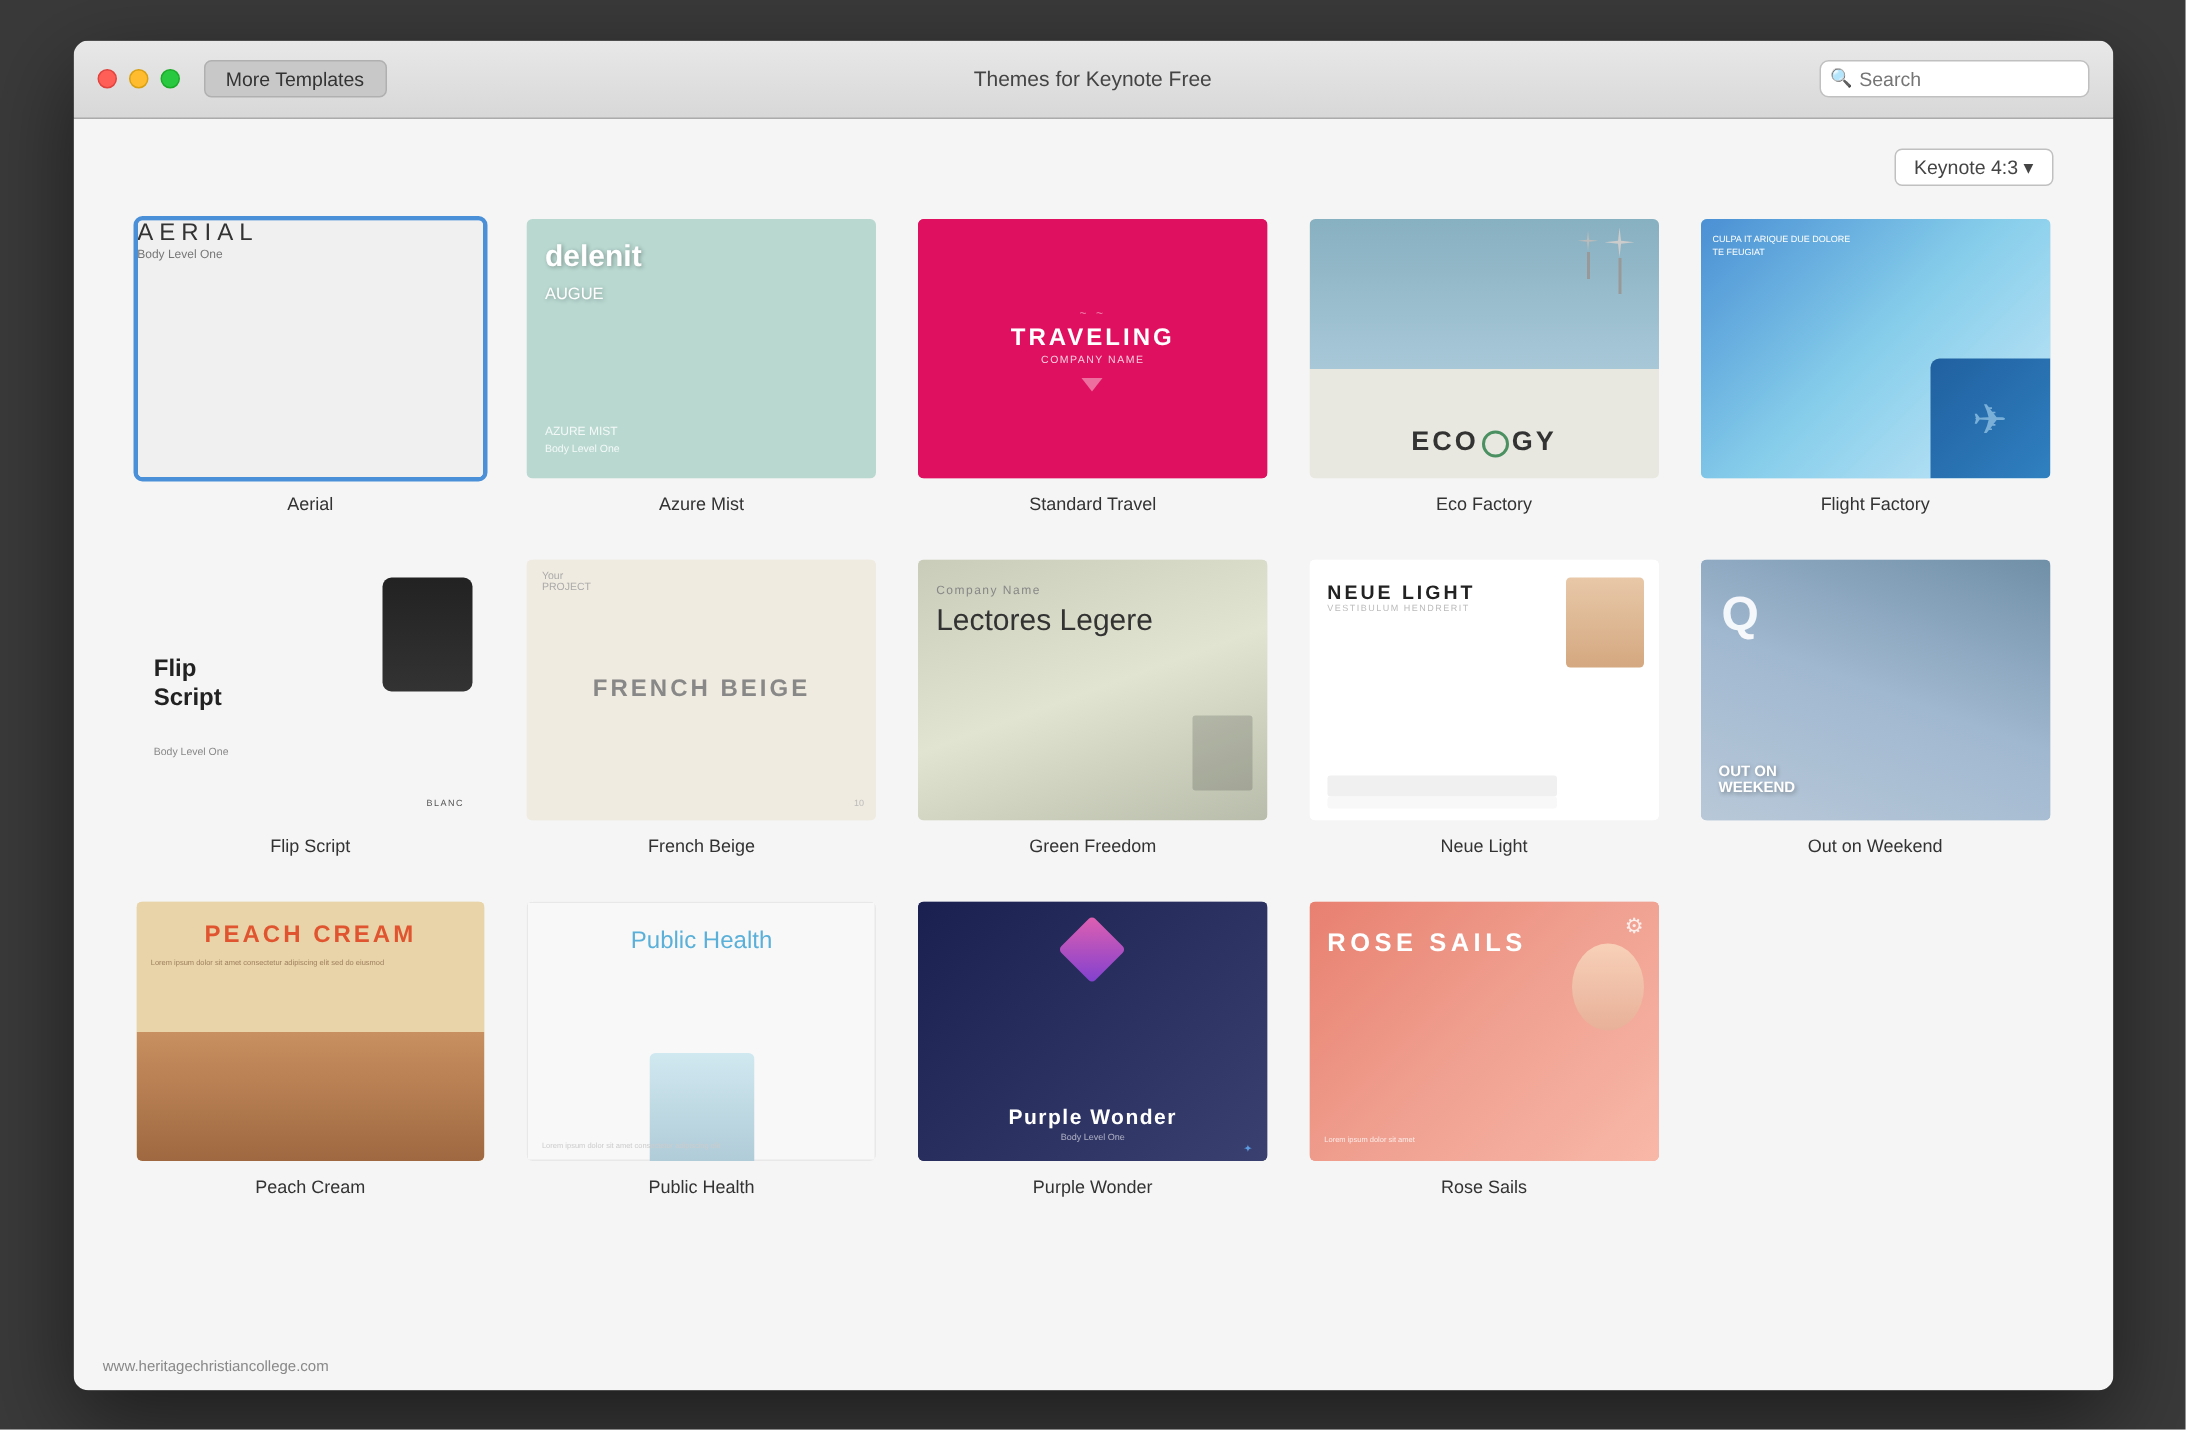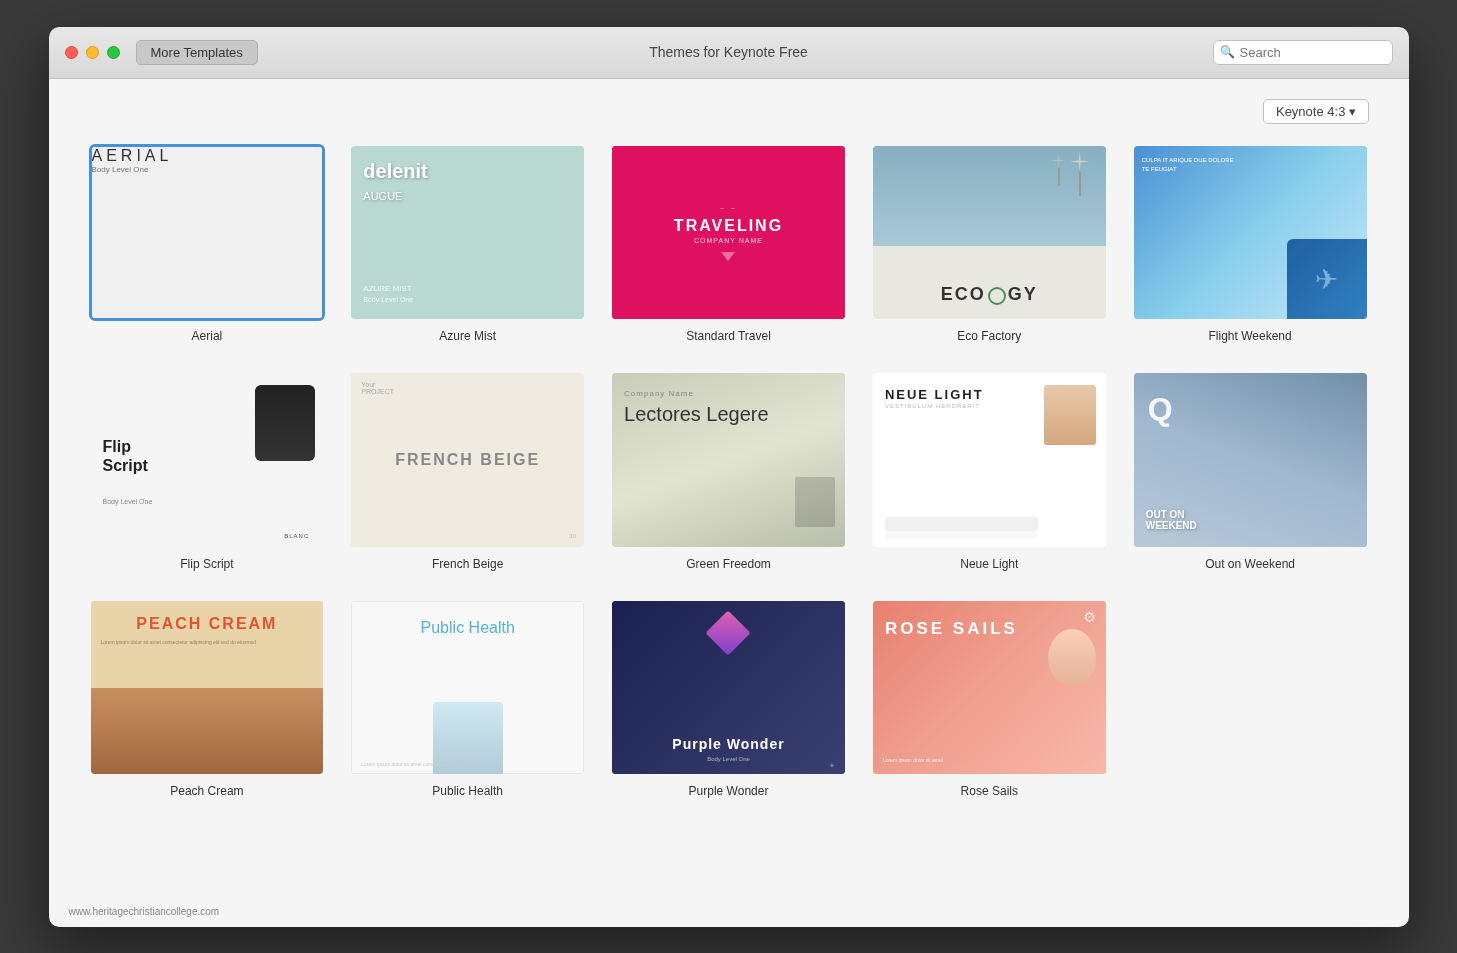--- a/index.html
+++ b/index.html
@@ -244,21 +244,21 @@
         <div class="template-item">
           <div class="template-thumb">
             <div class="template-thumb-inner" style="background: rgb(135, 206, 235);">
         <div style="position:absolute;top:0;left:0;right:0;bottom:0;background:linear-gradient(135deg,#4a90d4,#87ceeb,#c8e8f8);"></div>
         <div style="position:absolute;top:10px;left:8px;right:8px;color:#fff;font-size:6px;line-height:1.5;font-weight:500;">CULPA IT ARIQUE DUE DOLORE<br>TE FEUGIAT</div>
         <div style="position:absolute;bottom:0;right:0;width:80px;height:80px;background:linear-gradient(135deg,#2060a0,#3080c0);border-radius:6px 0 0 0;overflow:hidden;display:flex;align-items:center;justify-content:center;">
           <div style="color:#7ab0d8;font-size:28px;">✈</div>
         </div>
             </div>
           </div>
-          <div class="template-label">Flight Weekend</div>
+          <div class="template-label">Flight Factory</div>
         </div>
         <div class="template-item">
           <div class="template-thumb">
             <div class="template-thumb-inner" style="background: rgb(245, 245, 245);">
         <div style="position:absolute;top:0;left:0;right:0;bottom:0;background:#f5f5f5;"></div>
         <div style="position:absolute;left:12px;top:50%;transform:translateY(-60%);font-size:16px;font-weight:900;color:#222;line-height:1.2;">Flip<br>Script</div>
         <div style="position:absolute;left:12px;top:72%;font-size:7px;color:#888;">Body Level One</div>
         <div style="position:absolute;right:8px;top:12px;width:60px;height:76px;background:linear-gradient(180deg,#222,#333);border-radius:6px;"></div>
         <div style="position:absolute;bottom:8px;right:14px;font-size:6px;color:#555;letter-spacing:1px;">BLANC</div>
             </div>

